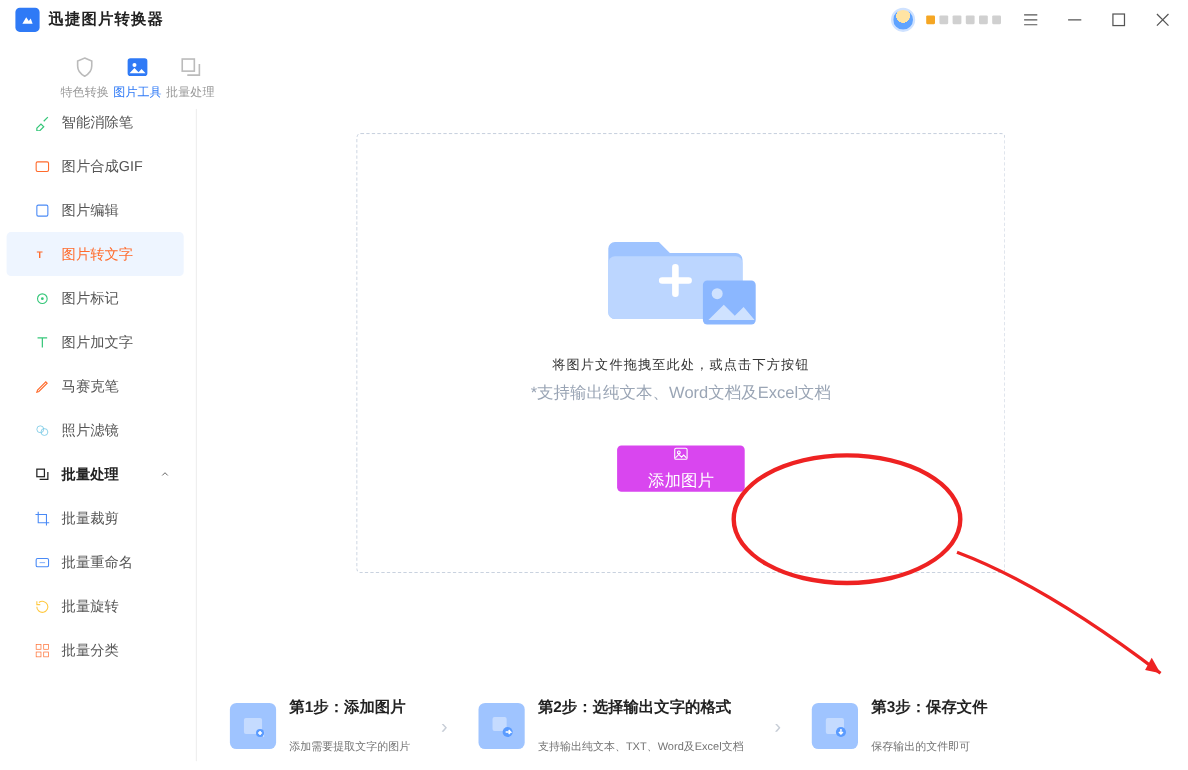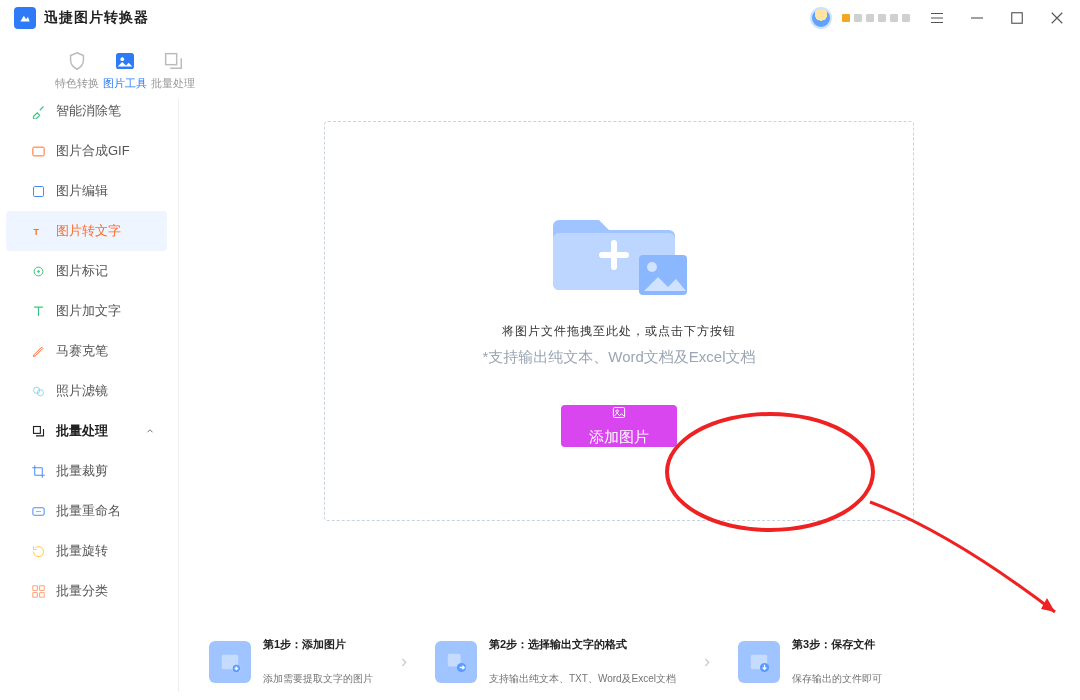--- a/index.html
+++ b/index.html
@@ -51,21 +51,21 @@
 
     
     .anno-ring { position:absolute; left:340px; top:290px; width:210px; height:120px; border:4px solid #e22; border-radius:50%; pointer-events:none; }
     .anno-arrow { position:absolute; left:535px; top:370px; width:210px; height:130px; pointer-events:none; }
 
     
     .steps { position:absolute; left:30px; right:10px; bottom:14px; display:flex; align-items:center; gap:12px; }
     .step { flex:0 0 auto; display:flex; align-items:center; gap:12px; }
     .step-ico { width:42px; height:42px; border-radius:6px; background:#9fc4ff; display:flex; align-items:center; justify-content:center; }
     .step-ico svg{width:22px;height:22px;fill:#fff;}
-    .step-txt1 { font-size:11px; font-weight:700; color:#222; }
+    .step-txt1 { font-size:14px; font-weight:700; color:#222; }
     .step-txt2 { font-size:10px; color:#737373; margin-top:20px; }
     .step-arrow { color:#c7cdd6; font-size:18px; padding:0 16px; }
   </style>
 </head>
 <body>
 
 <div class="titlebar">
   <div class="app-logo">
     <svg viewBox="0 0 24 24">
         <path d="M4 18 L10 8 L14 14 L17 10 L20 18 Z" fill="#fff"></path>

